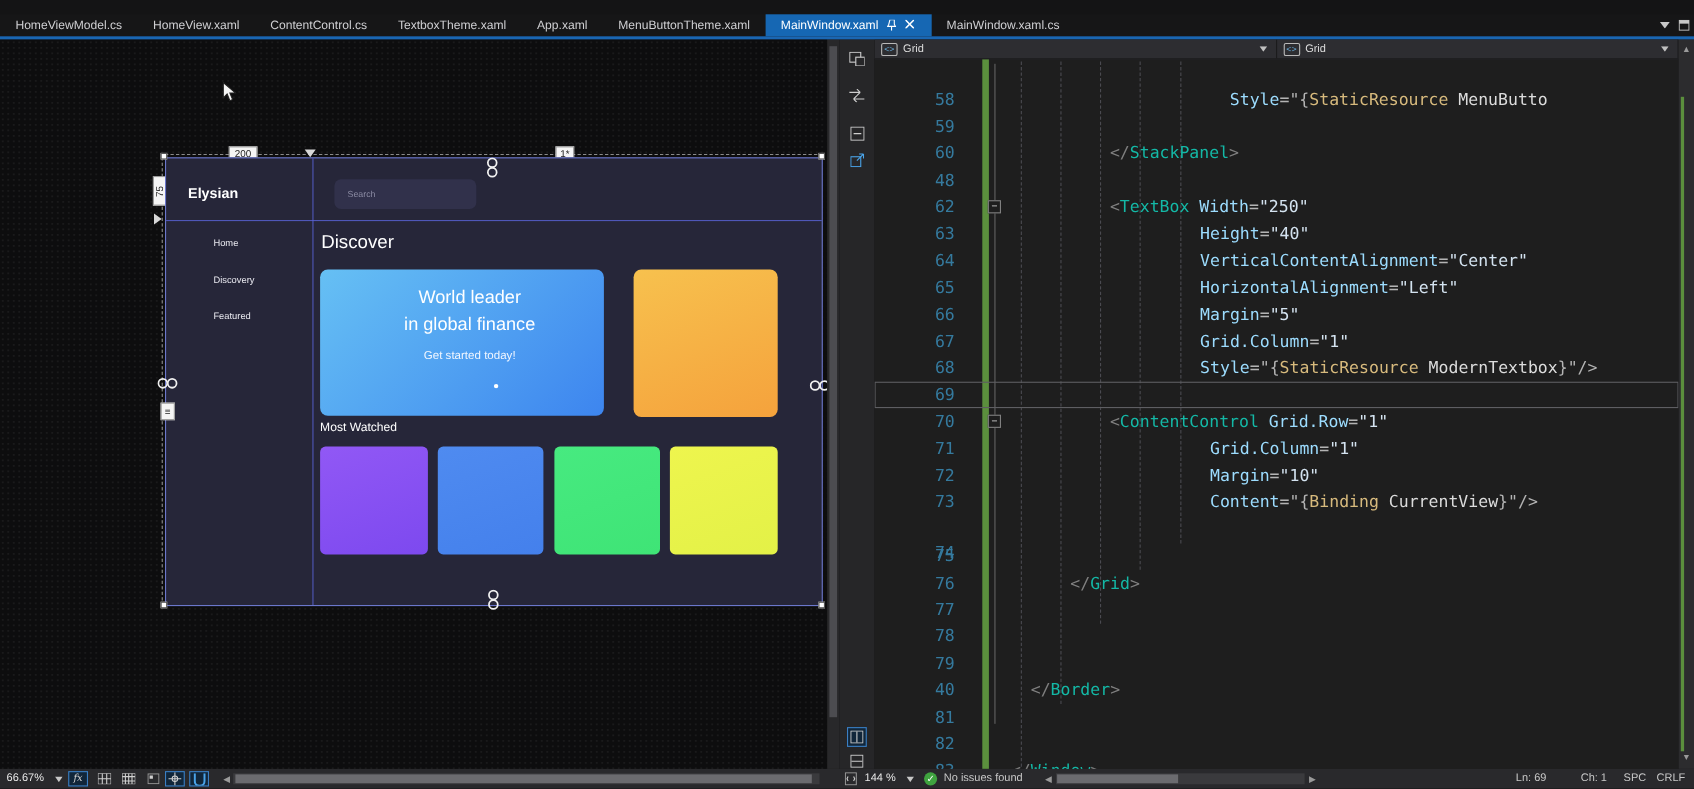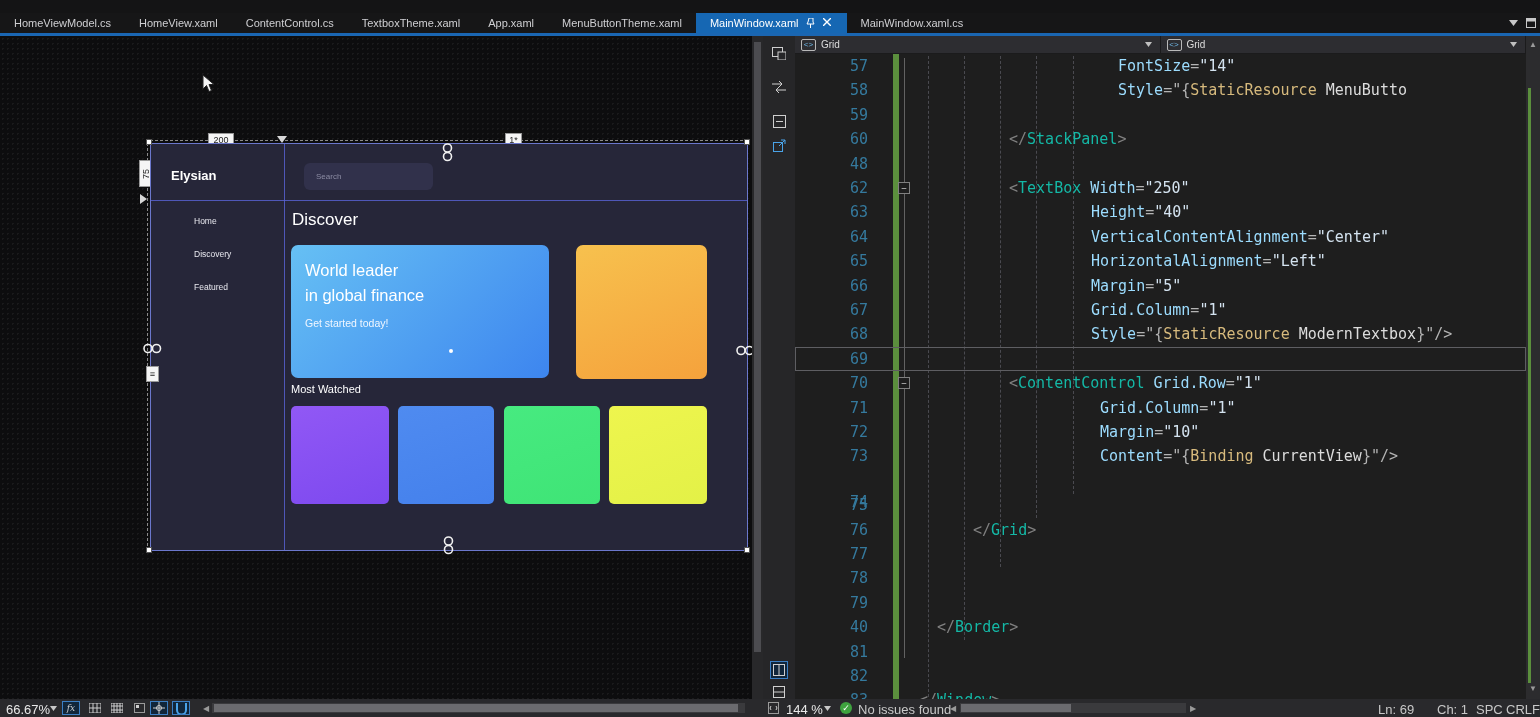--- a/index.html
+++ b/index.html
@@ -83,21 +83,21 @@
   .code-line.current { outline:1px solid #5e5e62; outline-offset:-1px; }
   .c-d { color:#808080; } .c-e { color:#14b8a6; } .c-a { color:#9cdcfe; }
   .c-v { color:#d4e3f0; } .c-m { color:#d7ba7d; } .c-w { color:#dcdcdc; } .c-p { color:#b4b4b4; }
 
   #editor-vscroll { position:absolute; left:1526px; top:23px; width:14px; height:663px; background:#2c2c2e; }
   #editor-vscroll .green { position:absolute; left:2px; top:52px; width:3px; height:595px; background:#5b8f3d; }
   #editor-vscroll .arr { position:absolute; left:3px; color:#9a9a9a; font-size:8px; }
 
   
   #status-row { position:absolute; left:0; top:686px; width:1540px; height:18px; background:#29292c; }
-  #status-row .item { position:absolute; color:#c8c8c8; font-size:13px; top:3px; }
+  #status-row .item { position:absolute; color:#c8c8c8; font-size:10px; top:3px; }
   .tool-btn { position:absolute; top:2px; width:18px; height:14px; color:#cfcfcf;
               display:flex; align-items:center; justify-content:center; font-size:9px; }
   .tool-btn.active { border:1px solid #3b7fc4; background:#11263a; }
   .hscroll { position:absolute; top:4px; height:10px; background:#3a3a3d; }
   .hscroll .thumb { position:absolute; top:1px; height:8px; background:#6b6b6f; }
   .sarr { position:absolute; top:5px; color:#9a9a9a; font-size:8px; }
   #issues-check { position:absolute; top:3px; width:12px; height:12px; border-radius:6px;
                   background:#3fa33f; color:#fff; font-size:9px; display:flex; align-items:center; justify-content:center; }
   #bottom-strip { position:absolute; left:0; top:704px; width:1540px; height:13px;
                   background:#2f2f31; border-top:1px solid #3a3a3c; }
@@ -173,21 +173,21 @@
       <div class="gridline-v" style="left:133px;"></div>
       <div class="gridline-h" style="top:56px;"></div>
       <div id="dw-title">Elysian</div>
       <div id="dw-search">Search</div>
       <div id="dw-nav">
           <div class="nav-item" style="top: 72px;">Home</div>
           <div class="nav-item" style="top: 105px;">Discovery</div>
           <div class="nav-item" style="top: 138px;">Featured</div>
         </div>
       <div id="dw-section">Discover</div>
-      <div id="hero-card" style="background: linear-gradient(135deg, rgb(102, 192, 244), rgb(61, 133, 239));">
+      <div id="hero-card" style="background: linear-gradient(135deg, rgb(102, 192, 244), rgb(61, 133, 239)); text-align: center;">
         <div class="h1">World leader</div>
         <div class="h1">in global finance</div>
         <div class="sub">Get started today!</div>
         <div id="hero-dot"></div>
       </div>
       <div id="promo-card" style="background: linear-gradient(160deg, rgb(247, 193, 78), rgb(245, 162, 60));"></div>
       <div id="dw-mostwatched">Most Watched</div>
       <div id="dw-tiles">
           <div class="tile" style="left: 140px; width: 98px; background: linear-gradient(160deg, rgb(145, 88, 245), rgb(125, 73, 239));"></div>
           <div class="tile" style="left: 247px; width: 96px; background: linear-gradient(160deg, rgb(79, 139, 240), rgb(68, 128, 236));"></div>
@@ -299,24 +299,20 @@
       </div>
     </div>
     <div id="code-area">
       <div id="change-bar" style="background: rgb(91, 143, 61);"></div>
       <div id="outline-line"></div>
     <div class="indent-guide" style="left: 133px; top: 2px; height: 656px;"></div>
         <div class="indent-guide" style="left: 169px; top: 2px; height: 584px;"></div>
         <div class="indent-guide" style="left: 205px; top: 2px; height: 511px;"></div>
         <div class="indent-guide" style="left: 241px; top: 2px; height: 462px;"></div>
         <div class="indent-guide" style="left: 278px; top: 2px; height: 438px;"></div>
-        <div class="code-line" style="top: 0px;">
-          <span class="num">57</span>
-          <span class="txt" style="padding-left: 208px;"><span class="c-a">FontSize</span><span class="c-p">=</span><span class="c-v">"14"</span></span>
-        </div>
         <div class="code-line" style="top: 24.4px;">
           <span class="num">58</span>
           <span class="txt" style="padding-left: 208px;"><span class="c-a">Style</span><span class="c-p">=</span><span class="c-p">"{</span><span class="c-m">StaticResource</span><span class="c-w"> MenuButto</span></span>
         </div>
         <div class="code-line" style="top: 48.8px;">
           <span class="num">59</span>
           <span class="txt" style="padding-left: 0px;"></span>
         </div>
         <div class="code-line" style="top: 73.2px;">
           <span class="num">60</span>

